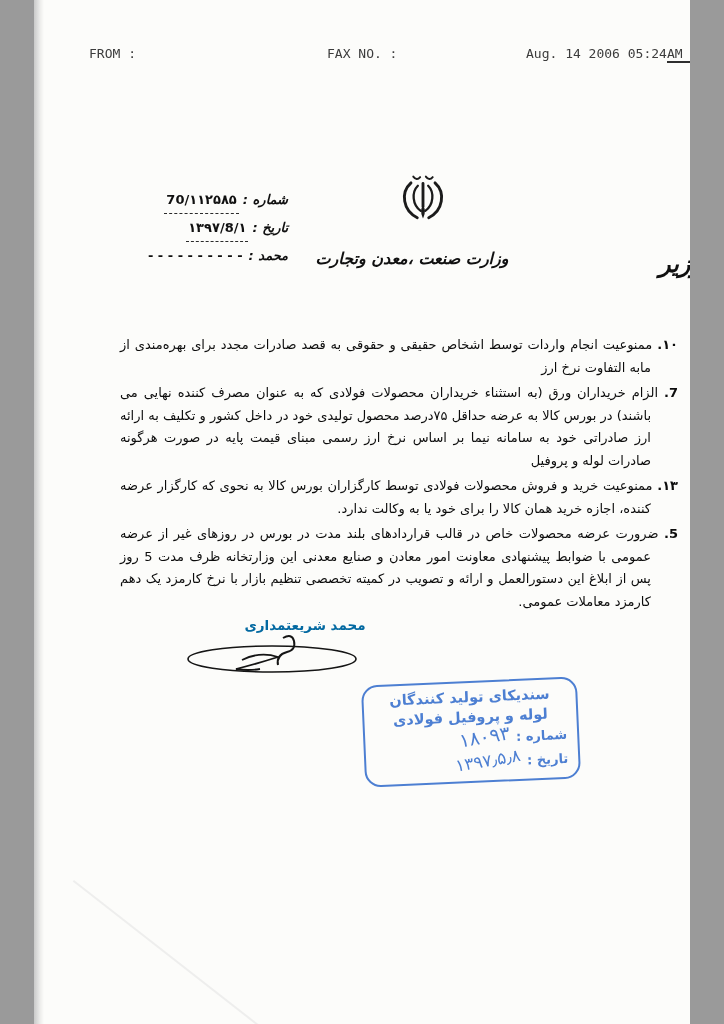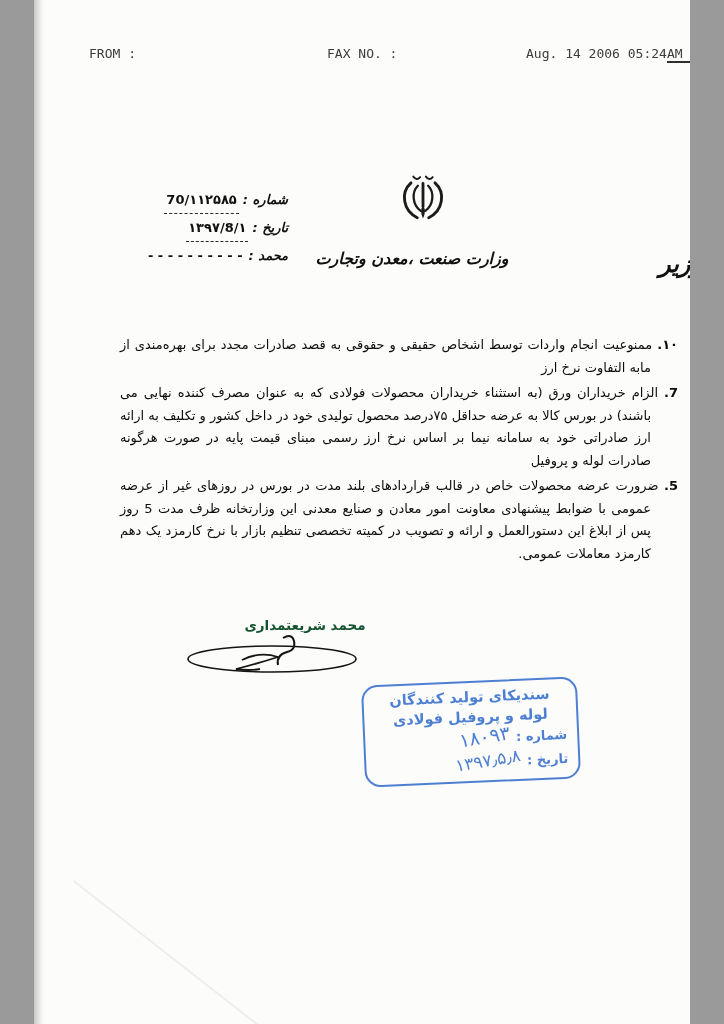--- a/index.html
+++ b/index.html
@@ -79,21 +79,21 @@
     padding-right:27px;text-indent:-27px;
     margin-bottom:3px;
     font-weight:500;
   }
   .body-item .num{font-weight:bold;}
 
   
   .sig-name{
     position:absolute;left:196px;top:617px;width:150px;
     direction:rtl;text-align:center;
-    font-size:13.5px;font-weight:bold;color:#14532d;
+    font-size:13.5px;font-weight:bold;color:#0369a1;
   }
   .sig-scribble{position:absolute;left:148px;top:630px;}
 
   
   .stamp{
     position:absolute;left:329px;top:681px;width:216px;height:102px;
     border:2.5px solid #4d7fd2;border-radius:16px;
     transform:rotate(-2.5deg);
     color:#4d7fd2;direction:rtl;
     padding:4px 10px 2px 10px;box-sizing:border-box;
@@ -162,20 +162,24 @@
   <div class="body-text">
     <div class="body-item">
       <span class="num">۱۰.</span>
       <span>ممنوعیت انجام واردات توسط اشخاص حقیقی و حقوقی به قصد صادرات مجدد برای بهره‌مندی از مابه التفاوت نرخ ارز</span>
     </div>
     <div class="body-item">
       <span class="num">7.</span>
       <span>الزام خریداران ورق (به استثناء خریداران محصولات فولادی که به عنوان مصرف کننده نهایی می باشند) در بورس کالا به عرضه حداقل ۷۵درصد محصول تولیدی خود در داخل کشور و تکلیف به ارائه ارز صادراتی خود به سامانه نیما بر اساس نرخ ارز رسمی مبنای قیمت پایه در صورت هرگونه صادرات لوله و پروفیل</span>
     </div>
     <div class="body-item">
+      <span class="num">۱۳.</span>
+      <span>ممنوعیت خرید و فروش محصولات فولادی توسط کارگزاران بورس کالا به نحوی که کارگزار عرضه کننده، اجازه خرید همان کالا را برای خود یا به وکالت ندارد.</span>
+    </div>
+    <div class="body-item">
       <span class="num">5.</span>
       <span>ضرورت عرضه محصولات خاص در قالب قراردادهای بلند مدت در بورس در روزهای غیر از عرضه عمومی با ضوابط پیشنهادی معاونت امور معادن و صنایع معدنی این وزارتخانه ظرف مدت 5 روز پس از ابلاغ این دستورالعمل و ارائه و تصویب در کمیته تخصصی تنظیم بازار با نرخ کارمزد یک دهم کارمزد معاملات عمومی.</span>
     </div>
   </div>
 
   <div class="sig-name">محمد شریعتمداری</div>
   <div class="sig-scribble">
     <svg width="180" height="52" viewBox="0 0 180 52" fill="none" stroke="#151515">
       <ellipse cx="90" cy="29" rx="84" ry="13" stroke-width="1.6"></ellipse>
       <path d="M101 8 q9 -5 11 3 q2 9 -7 11 q-11 3 -9 13" stroke-width="2"></path>

